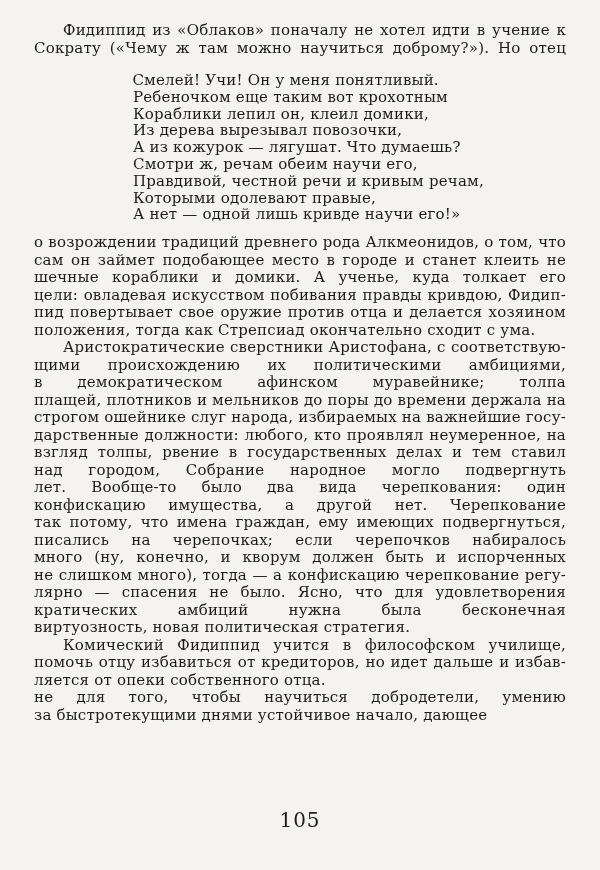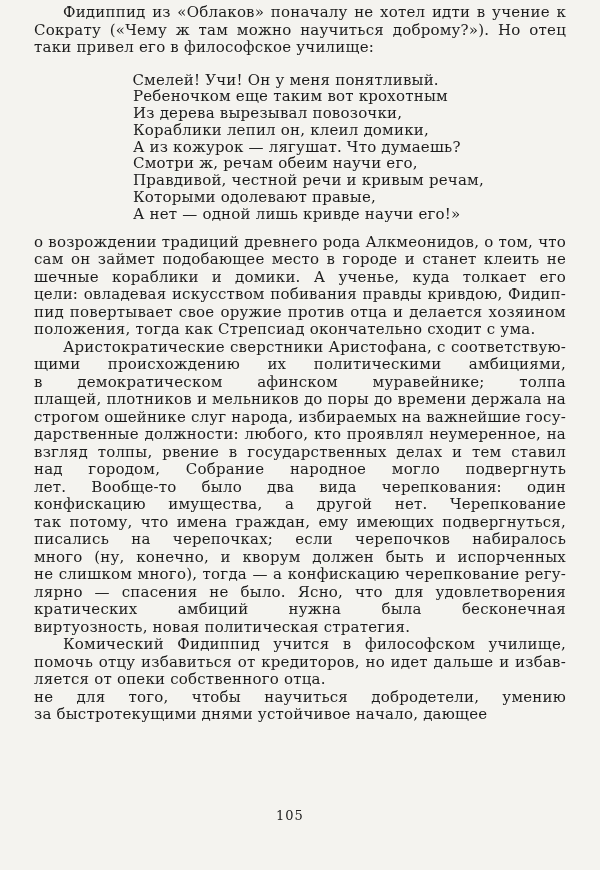--- a/index.html
+++ b/index.html
@@ -14,21 +14,21 @@
     margin: 0 auto;
     background: #f4f3ef;
     font-family: "DejaVu Serif", "Liberation Serif", serif;
     color: #1c1c1c;
     overflow: hidden;
     box-sizing: border-box;
   }
   .text-block {
     position: absolute;
     left: 34px;
-    top: 4px;
+    top: 22px;
     width: 532px;
   }
   .para {
     font-size: 15px;
     line-height: 17.5px;
     letter-spacing: 0.2px;
   }
   .para .line {
     height: 17.5px;
     overflow: hidden;
@@ -52,43 +52,42 @@
     overflow: hidden;
     white-space: nowrap;
     text-align: left;
   }
   
   .verse .line.vfirst {
     text-indent: -10px;
   }
   .page-number {
     position: absolute;
-    left: 34px;
+    left: 44px;
     top: 808px;
     width: 512px;
     text-align: center;
-    font-size: 13px;
+    font-size: 20px;
     letter-spacing: 1px;
   }
 </style>
 </head>
 <body>
 
 <div class="page">
   <div class="text-block">
       <div class="para">
         <div class="line just first">Фидиппид из «Облаков» поначалу не хотел идти в учение к</div>
         <div class="line just">Сократу («Чему ж там можно научиться доброму?»). Но отец все-</div>
-        <div class="line">таки привел его в философское училище:</div>
       </div>
       <div class="verse">
         <div class="line vfirst">«Смелей! Учи! Он у меня понятливый.</div>
         <div class="line">Ребеночком еще таким вот крохотным</div>
+        <div class="line">Кораблики лепил он, клеил домики,</div>
         <div class="line">Из дерева вырезывал повозочки,</div>
-        <div class="line">Кораблики лепил он, клеил домики,</div>
         <div class="line">А из кожурок — лягушат. Что думаешь?</div>
         <div class="line">Смотри ж, речам обеим научи его,</div>
         <div class="line">Правдивой, честной речи и кривым речам,</div>
         <div class="line">Которыми одолевают правые,</div>
         <div class="line">А нет — одной лишь кривде научи его!»</div>
       </div>
       <div class="para">
         <div class="line just">о возрождении традиций древнего рода Алкмеонидов, о том, что и</div>
         <div class="line just">сам он займет подобающее место в городе и станет клеить не игру-</div>
         <div class="line just">шечные кораблики и домики. А ученье, куда толкает его Стрепси-</div>

